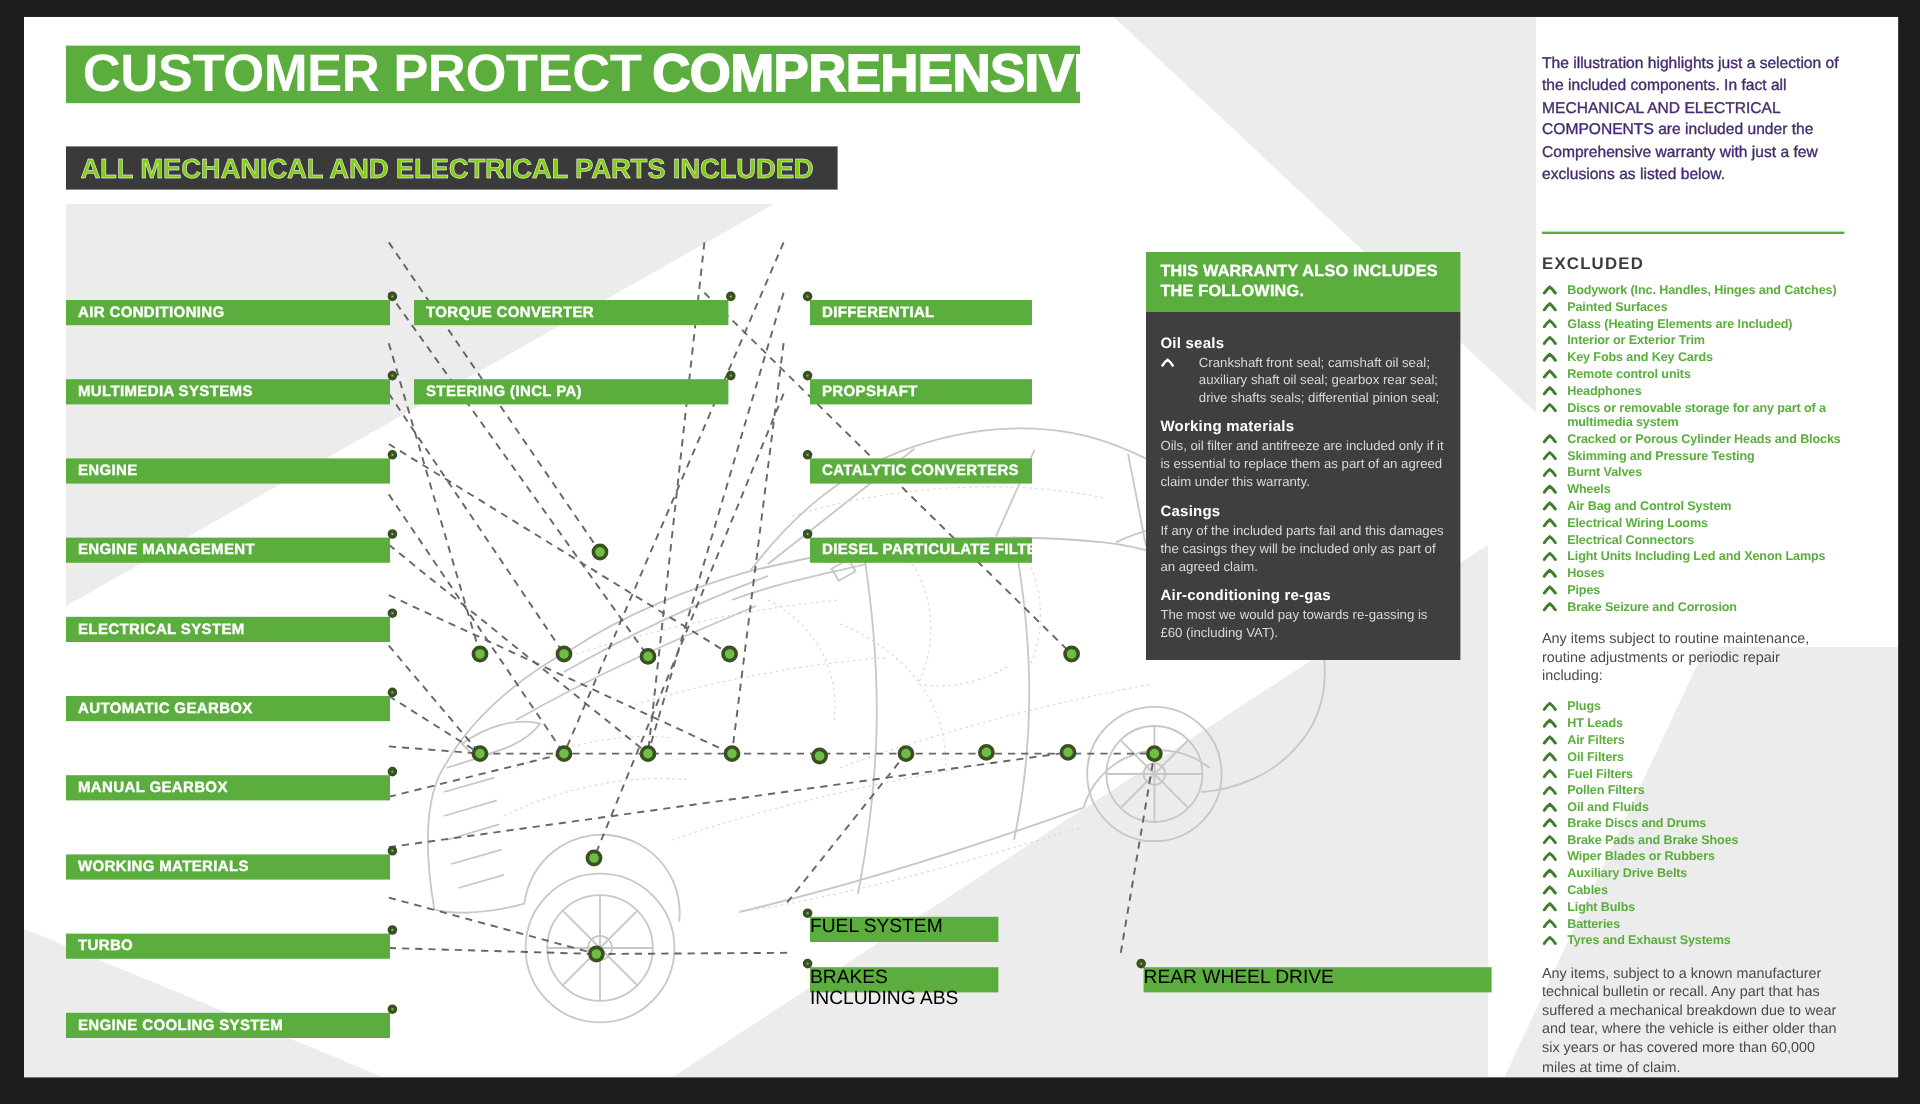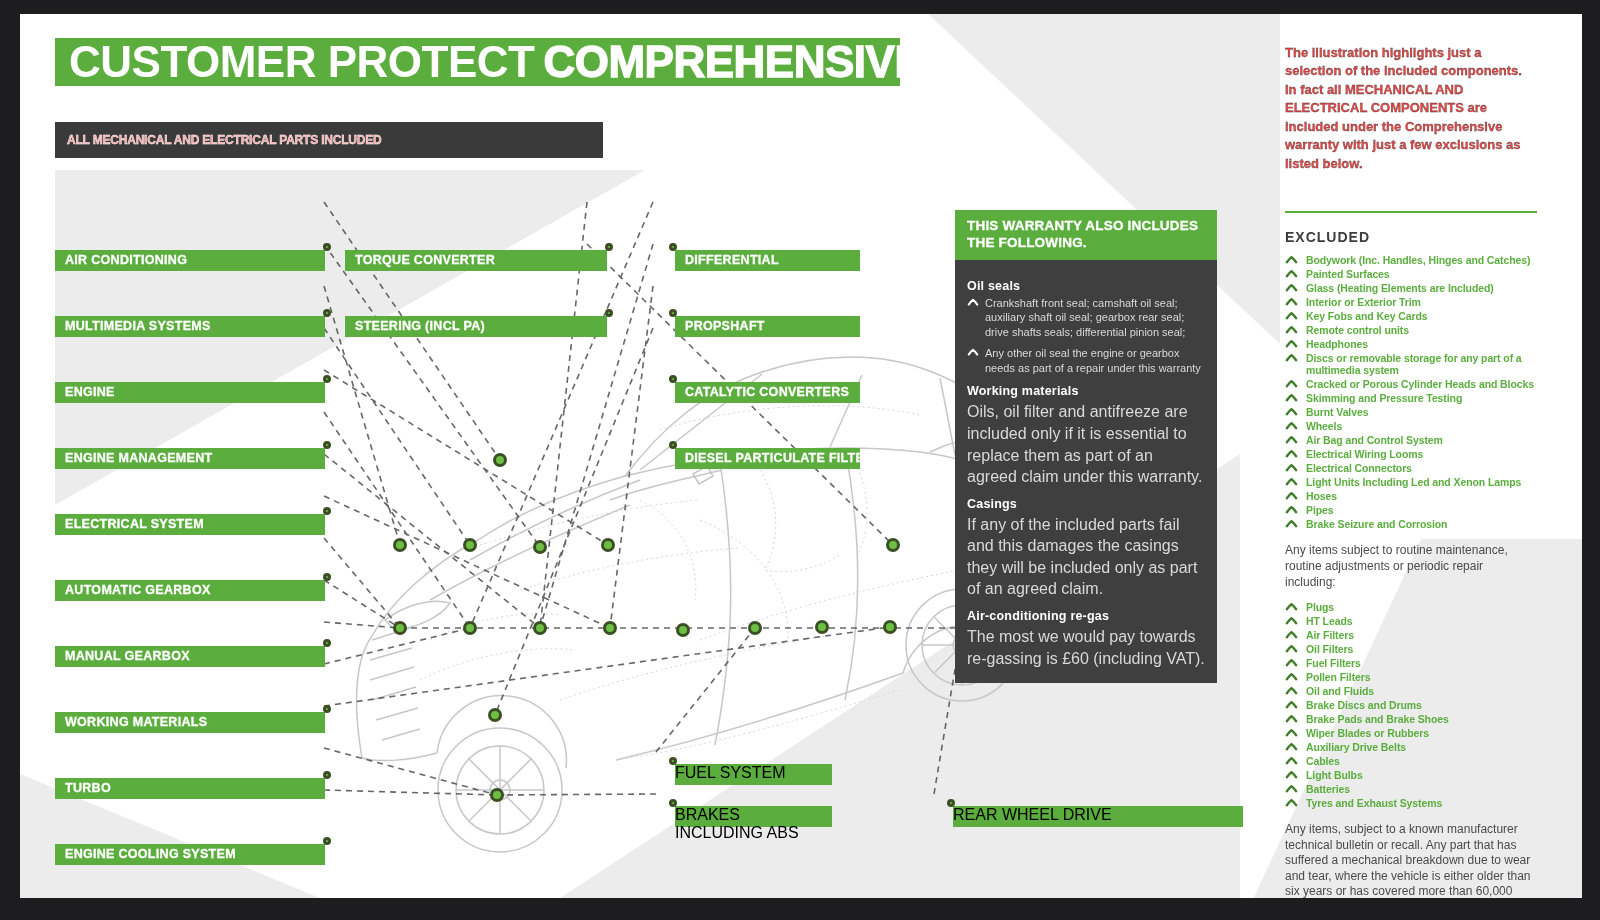--- a/index.html
+++ b/index.html
@@ -11,48 +11,48 @@
   #bg1{left:35px;top:156px;width:590px;height:335px;clip-path:polygon(0 0,100% 0,0 100%);}
   #bg2{left:860px;top:0;width:400px;height:330px;clip-path:polygon(12% 0,100% 0,100% 100%);}
   #bg3{left:540px;top:440px;width:680px;height:444px;clip-path:polygon(100% 0,100% 100%,0 100%);}
   #bg4{left:1205px;top:525px;width:357px;height:359px;clip-path:polygon(55% 0,100% 0,100% 100%,8% 100%);}
   #bg5{left:0;top:760px;width:300px;height:124px;clip-path:polygon(0 0,100% 100%,0 100%);}
   
   #hdr{position:absolute;left:35px;top:24px;width:845px;height:48px;background:var(--green);z-index:3;
        display:flex;align-items:center;padding-left:14px;color:#fff;font-size:44px;letter-spacing:-0.5px;white-space:nowrap;}
   #hdr .t1{font-weight:700;}
   #hdr .t2{font-weight:700;-webkit-text-stroke:1.3px #fff;margin-left:9px;}
-  #sub{position:absolute;left:35px;top:108px;width:548px;height:36px;background:#3a3a3a;z-index:3;
-       display:flex;align-items:center;padding-left:12px;color:#fca5a5;font-weight:700;font-size:12px;letter-spacing:-0.2px;-webkit-text-stroke:0.4px #fff;white-space:nowrap;}
+  #sub{position:absolute;left:35px;top:108px;width:643px;height:36px;background:#3a3a3a;z-index:3;
+       display:flex;align-items:center;padding-left:12px;color:#84cc16;font-weight:700;font-size:23px;letter-spacing:-0.2px;-webkit-text-stroke:0.4px #fff;white-space:nowrap;}
   
   .col{position:absolute;z-index:3;}
   #colL{left:35px;top:191px;width:270px;}
   #colM{left:325px;top:191px;width:262px;}
   #colR{left:655px;top:191px;width:185px;}
   .bar{position:relative;height:21px;margin-bottom:21px;background:var(--green);margin-top:45px;}
   .bar .lbl{position:absolute;left:10px;top:3px;color:#fff;font-weight:700;font-size:12.5px;letter-spacing:0.3px;white-space:nowrap;-webkit-text-stroke:0.3px #fff;}
   .dot{position:absolute;width:8px;height:8px;border-radius:50%;background:#6fbe44;border:3px solid #3b4f24;}
   .dotR{right:-6px;top:-7px;}
   .dotL{left:-6px;top:-7px;}
   .bbar{position:absolute;height:21px;background:var(--green);z-index:3;}
   #fuelBar{left:655px;top:750px;width:157px;}
   #brakesBar{left:655px;top:792px;width:157px;}
   #rearBar{left:933px;top:792px;width:290px;}
   
   #panel{position:absolute;left:935px;top:196px;width:262px;z-index:4;}
   #panelHead{background:var(--green);color:#fff;font-weight:700;font-size:13.5px;line-height:1.25;padding:8px 12px;letter-spacing:0.2px;-webkit-text-stroke:0.3px #fff;}
   #panelBody{background:#3f3f3f;padding:10px 12px 14px 12px;}
   .psec h4{margin:9px 0 3px 0;color:#fff;font-size:12.5px;font-weight:700;letter-spacing:0.2px;}
-  .psec p{margin:0;color:#d9d9d9;font-size:16px;line-height:1.35;}
+  .psec p{margin:0;color:#d9d9d9;font-size:11px;line-height:1.35;}
   .psec ul{list-style:none;margin:0;padding:0;}
-  .psec li{display:flex;gap:6px;margin:0 0 7px 0;color:#d9d9d9;font-size:11px;line-height:1.32;}
+  .psec li{display:flex;gap:20px;margin:0 0 7px 0;color:#d9d9d9;font-size:11px;line-height:1.32;}
   .psec li svg{flex:0 0 12px;margin-top:2px;}
   
   #side{position:absolute;left:1265px;top:30px;width:252px;z-index:4;}
-  #sideIntro{color:#ef4444;font-weight:700;font-size:13px;line-height:1.42;margin:0;-webkit-text-stroke:0.3px #3c3c3c;}
+  #sideIntro{color:#4c1d95;font-weight:400;font-size:13px;line-height:1.42;margin:0;-webkit-text-stroke:0.3px #3c3c3c;}
   #sideRule{border:none;border-top:2px solid var(--green);margin:38px 0 16px 0;}
   #sideExTitle{color:#3c3c3c;font-weight:700;font-size:14px;letter-spacing:1px;margin:0 0 9px 0;}
   .glist{list-style:none;margin:0;padding:0;}
   .glist li{display:flex;gap:8px;color:var(--green);font-weight:700;font-size:10.5px;line-height:1.18;letter-spacing:-0.1px;margin-bottom:1.6px;}
   .glist li svg{flex:0 0 13px;margin-top:1px;}
   .snote{color:#4a4a4a;font-size:12px;line-height:1.3;margin:13px 0 11px 0;}
   
   #overlay{position:absolute;left:0;top:0;z-index:1;}
   
   .edge{position:absolute;background:#1d1d1f;z-index:9;}
@@ -289,26 +289,20 @@
       <div id="panelBody">
           <div class="psec">
     <h4>Oil seals</h4>
     <ul>
               <li>
     <svg width="12" height="8" viewBox="0 0 14 9">
                   <use href="#caretW"></use>
                 </svg>
     <span>Crankshaft front seal; camshaft oil seal; auxiliary shaft oil seal; gearbox rear seal; drive shafts seals; differential pinion seal;</span>
   </li>
-              <li>
-    <svg width="12" height="8" viewBox="0 0 14 9">
-                  <use href="#caretW"></use>
-                </svg>
-    <span>Any other oil seal the engine or gearbox needs as part of a repair under this warranty</span>
-  </li>
             </ul>
 
   </div>
           <div class="psec">
     <h4>Working materials</h4>
 
     <p>Oils, oil filter and antifreeze are included only if it is essential to replace them as part of an agreed claim under this warranty.</p>
   </div>
           <div class="psec">
     <h4>Casings</h4>

